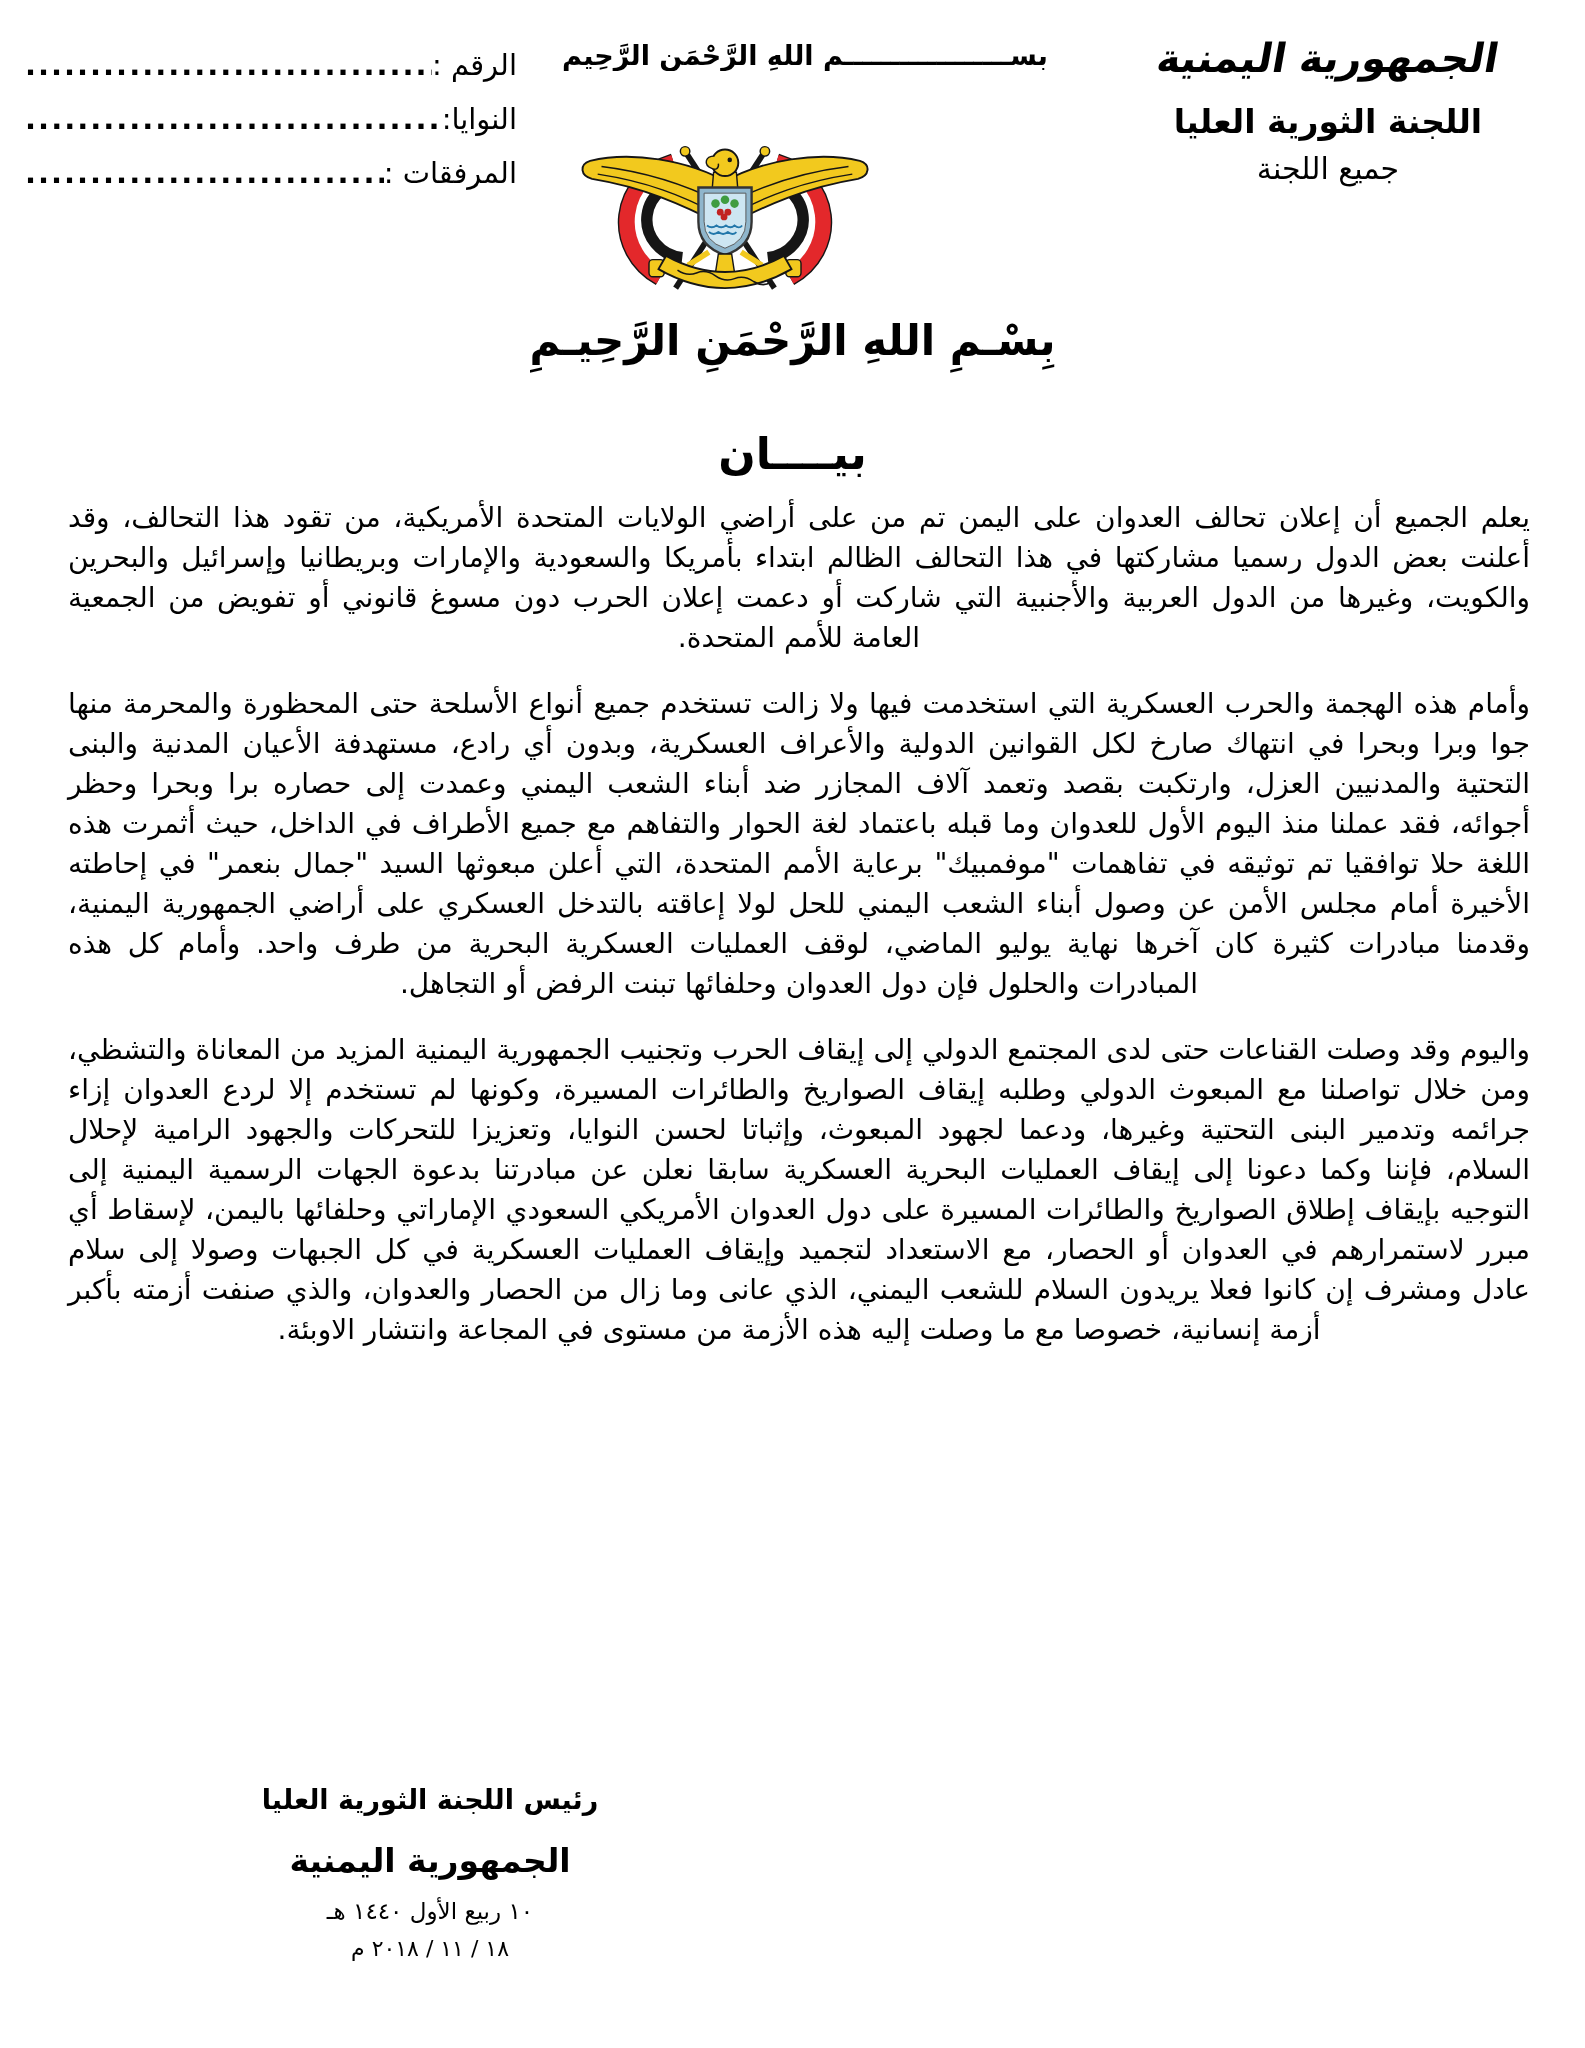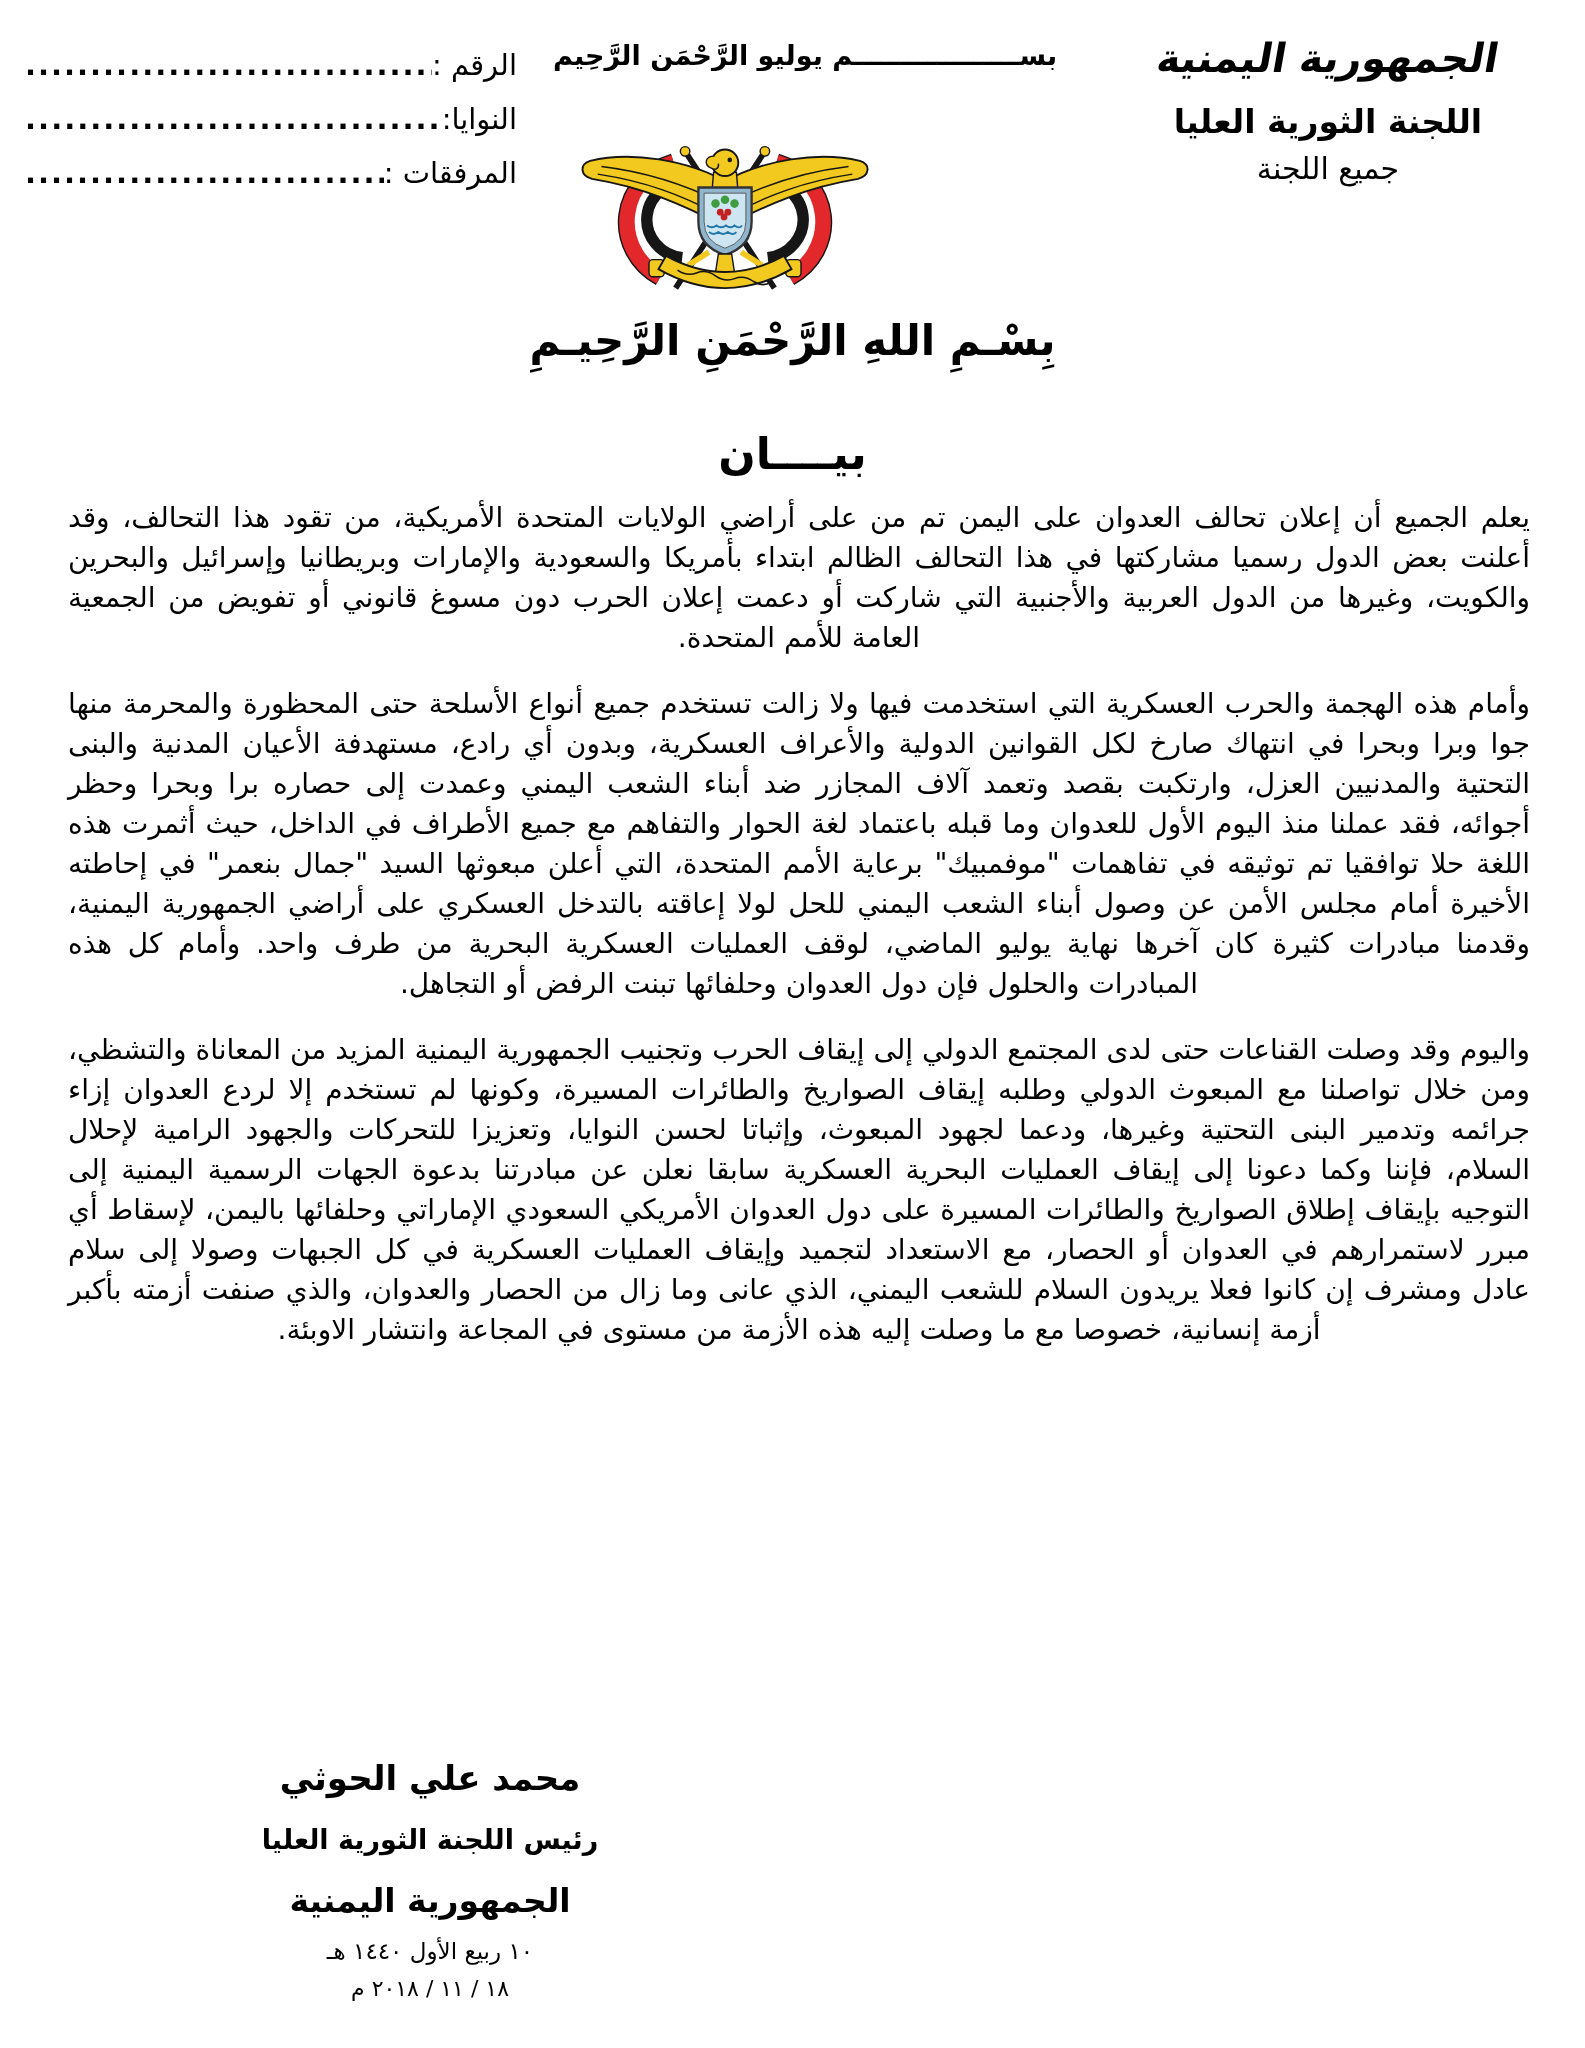--- a/index.html
+++ b/index.html
@@ -57,21 +57,21 @@
   <div class="field">
     <span class="lbl">النوايا: </span>
     <span class="dots">................................</span>
   </div>
   <div class="field">
     <span class="lbl">المرفقات : </span>
     <span class="dots">..............................</span>
   </div>
 </div>
 
-<div class="top-bismillah">بِســــــــــــــــــمِ يوليوِ الرَّحْمَنِ الرَّحِيمِ</div>
+<div class="top-bismillah">بِســــــــــــــــــمِ اللهِ الرَّحْمَنِ الرَّحِيمِ</div>
 
 <svg class="emblem" viewBox="0 0 400 190" aria-hidden="true">
 
   <line x1="158" y1="28" x2="252" y2="172" stroke="#161616" stroke-width="6"></line>
   <line x1="242" y1="28" x2="148" y2="172" stroke="#161616" stroke-width="6"></line>
   <circle cx="158" cy="28" r="5" fill="#F2C91E" stroke="#161616" stroke-width="1.5"></circle>
   <circle cx="242" cy="28" r="5" fill="#F2C91E" stroke="#161616" stroke-width="1.5"></circle>
 
   <path d="M146,40 A70,66 0 0 0 132,160" fill="none" stroke="#161616" stroke-width="20"></path>
   <path d="M146,40 A70,66 0 0 0 132,160" fill="none" stroke="#E3282B" stroke-width="17"></path>
@@ -119,18 +119,17 @@
 <div class="bismillah-main">بِسْـمِ اللهِ الرَّحْمَنِ الرَّحِيـمِ</div>
 <div class="stmt-title">بيــــان</div>
 
 <div class="body-text">
   <p>يعلم الجميع أن إعلان تحالف العدوان على اليمن تم من على أراضي الولايات المتحدة الأمريكية، من تقود هذا التحالف، وقد أعلنت بعض الدول رسميا مشاركتها في هذا التحالف الظالم ابتداء بأمريكا والسعودية والإمارات وبريطانيا وإسرائيل والبحرين والكويت، وغيرها من الدول العربية والأجنبية التي شاركت أو دعمت إعلان الحرب دون مسوغ قانوني أو تفويض من الجمعية العامة للأمم المتحدة.</p>
   <p>وأمام هذه الهجمة والحرب العسكرية التي استخدمت فيها ولا زالت تستخدم جميع أنواع الأسلحة حتى المحظورة والمحرمة منها جوا وبرا وبحرا في انتهاك صارخ لكل القوانين الدولية والأعراف العسكرية، وبدون أي رادع، مستهدفة الأعيان المدنية والبنى التحتية والمدنيين العزل، وارتكبت بقصد وتعمد آلاف المجازر ضد أبناء الشعب اليمني وعمدت إلى حصاره برا وبحرا وحظر أجوائه، فقد عملنا منذ اليوم الأول للعدوان وما قبله باعتماد لغة الحوار والتفاهم مع جميع الأطراف في الداخل، حيث أثمرت هذه اللغة حلا توافقيا تم توثيقه في تفاهمات "موفمبيك" برعاية الأمم المتحدة، التي أعلن مبعوثها السيد "جمال بنعمر" في إحاطته الأخيرة أمام مجلس الأمن عن وصول أبناء الشعب اليمني للحل لولا إعاقته بالتدخل العسكري على أراضي الجمهورية اليمنية، وقدمنا مبادرات كثيرة كان آخرها نهاية يوليو الماضي، لوقف العمليات العسكرية البحرية من طرف واحد. وأمام كل هذه المبادرات والحلول فإن دول العدوان وحلفائها تبنت الرفض أو التجاهل.</p>
   <p>واليوم وقد وصلت القناعات حتى لدى المجتمع الدولي إلى إيقاف الحرب وتجنيب الجمهورية اليمنية المزيد من المعاناة والتشظي، ومن خلال تواصلنا مع المبعوث الدولي وطلبه إيقاف الصواريخ والطائرات المسيرة، وكونها لم تستخدم إلا لردع العدوان إزاء جرائمه وتدمير البنى التحتية وغيرها، ودعما لجهود المبعوث، وإثباتا لحسن النوايا، وتعزيزا للتحركات والجهود الرامية لإحلال السلام، فإننا وكما دعونا إلى إيقاف العمليات البحرية العسكرية سابقا نعلن عن مبادرتنا بدعوة الجهات الرسمية اليمنية إلى التوجيه بإيقاف إطلاق الصواريخ والطائرات المسيرة على دول العدوان الأمريكي السعودي الإماراتي وحلفائها باليمن، لإسقاط أي مبرر لاستمرارهم في العدوان أو الحصار، مع الاستعداد لتجميد وإيقاف العمليات العسكرية في كل الجبهات وصولا إلى سلام عادل ومشرف إن كانوا فعلا يريدون السلام للشعب اليمني، الذي عانى وما زال من الحصار والعدوان، والذي صنفت أزمته بأكبر أزمة إنسانية، خصوصا مع ما وصلت إليه هذه الأزمة من مستوى في المجاعة وانتشار الاوبئة.</p>
 </div>
 
 <div class="signature">
-  <div class="sig-name">محمد علي الحوثي</div>
   <div class="sig-role">رئيس اللجنة الثورية العليا</div>
   <div class="sig-entity">الجمهورية اليمنية</div>
   <div class="sig-hijri">١٠ ربيع الأول ١٤٤٠ هـ</div>
   <div class="sig-greg">١٨ / ١١ / ٢٠١٨ م</div>
 </div>
 
 </body></html>

